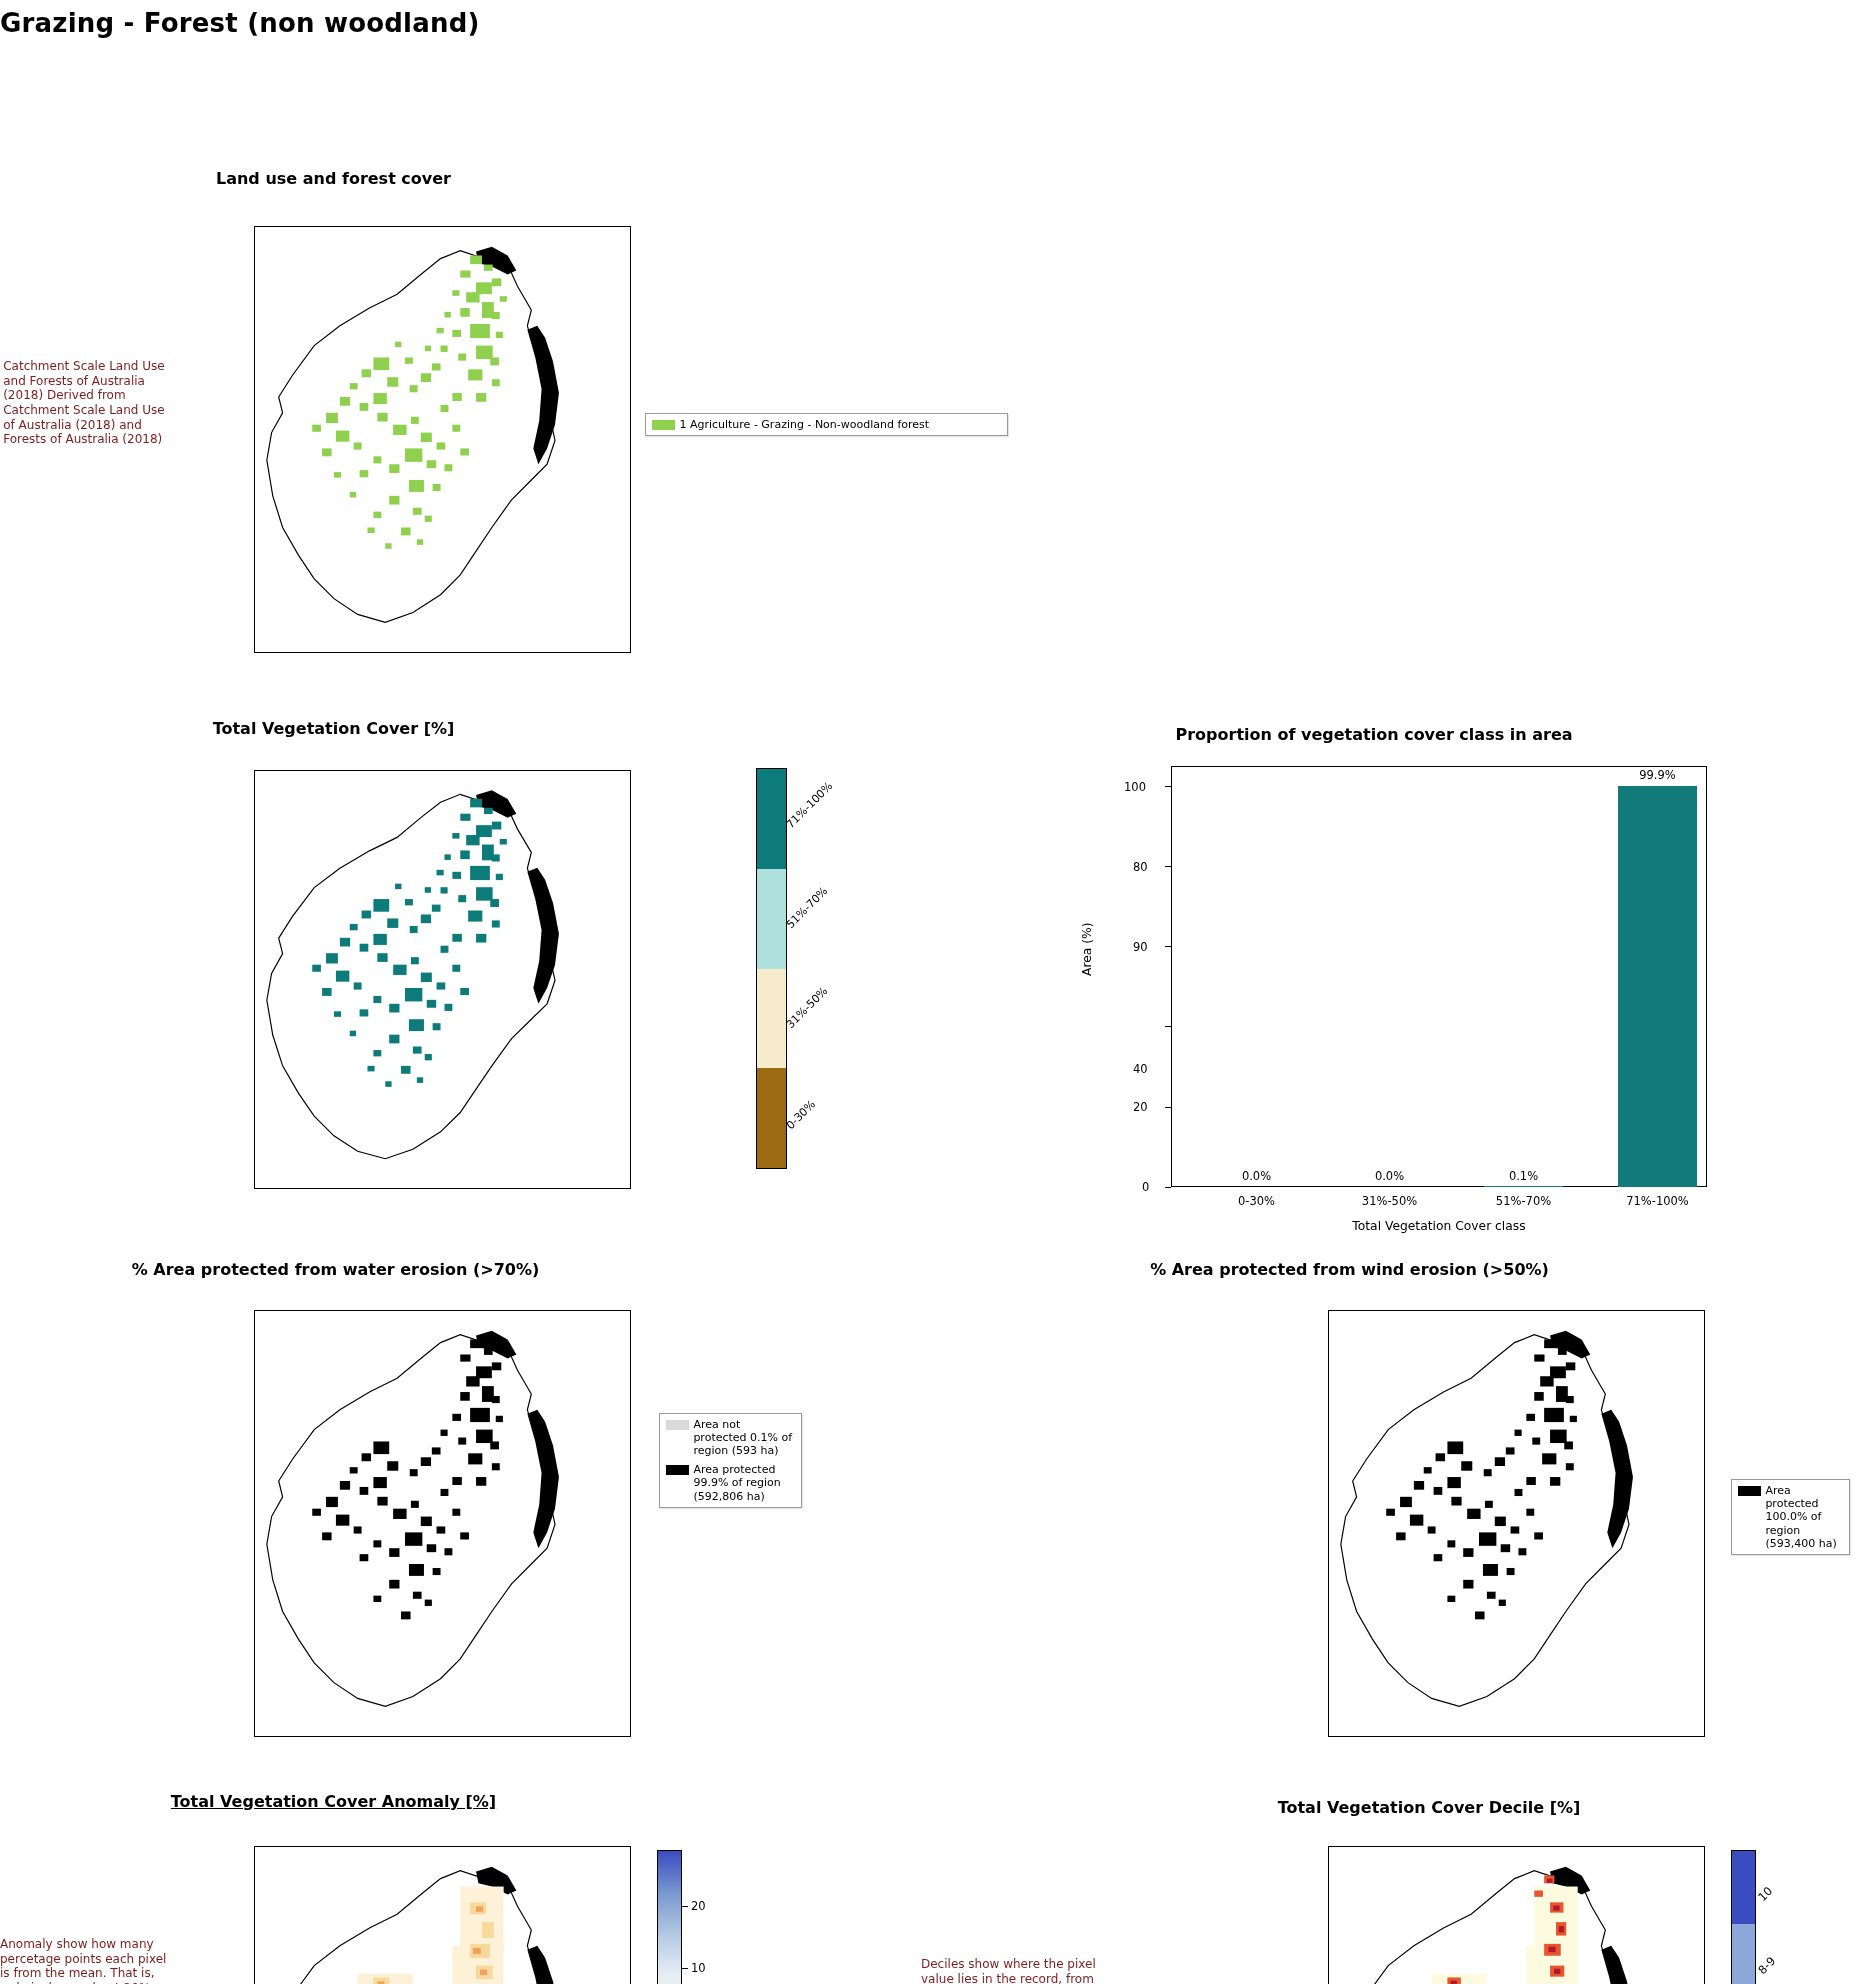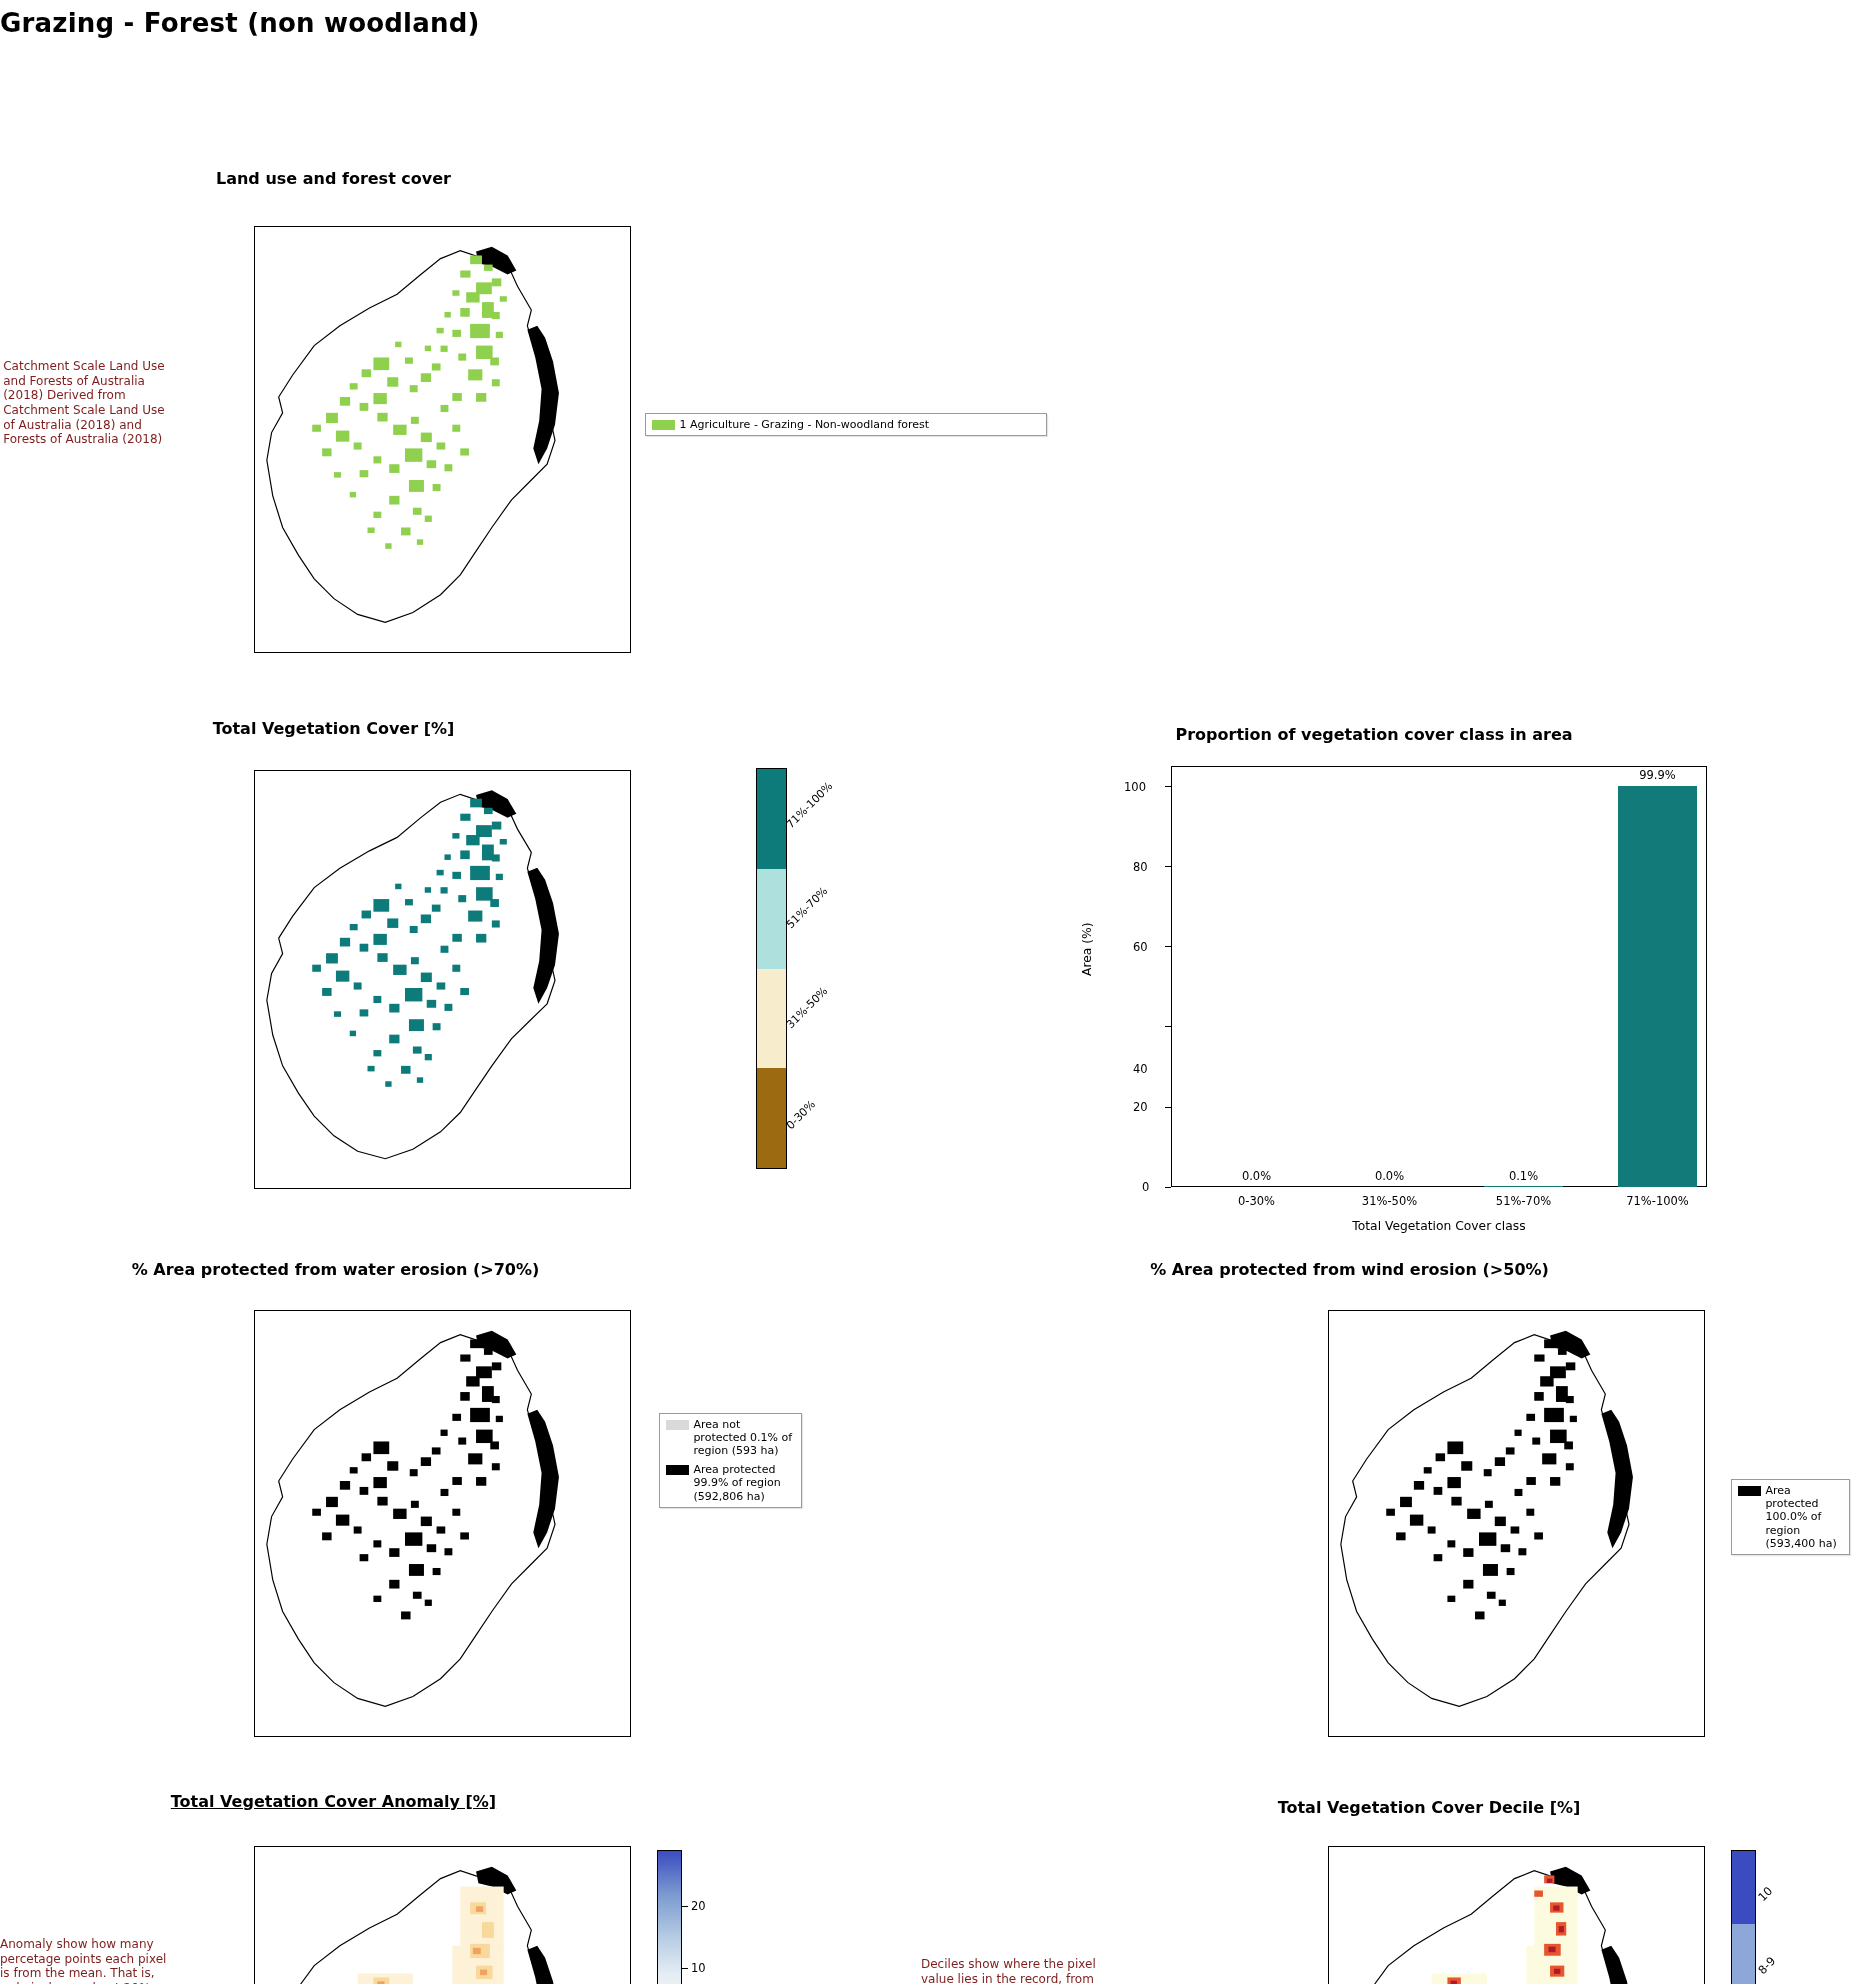--- a/index.html
+++ b/index.html
@@ -218,21 +218,21 @@
         <rect x="355" y="290" width="16" height="14"></rect>
           <rect x="200" y="620" width="18" height="14"></rect>
         <rect x="240" y="670" width="16" height="14"></rect>
           <rect x="285" y="760" width="18" height="14"></rect>
         <rect x="330" y="800" width="16" height="14"></rect>
           <rect x="410" y="790" width="16" height="14"></rect>
       </g>
     </svg>
   </div>
 
-  <div class="legend-box" style="position:absolute; left:645px; top:413px; width:402px;">
+  <div class="legend-box" style="position:absolute; left:645px; top:413px; width:363px;">
     <div class="legend-row">
       <span class="legend-swatch" style="background:#8fd14f;"></span>
       <span class="legend-label">1 Agriculture - Grazing - Non-woodland forest</span>
     </div>
   </div>
 
   <div class="abs panel-title" style="left:135px; top:719px; width:397px;">Total Vegetation Cover [%]</div>
 
   <div class="map-frame" style="left:254px; top:770px; width:377px; height:419px;">
     <svg class="map-canvas" viewBox="0 0 950 1055" preserveAspectRatio="none">
@@ -325,21 +325,21 @@
 
   <div class="abs panel-title" style="left:1096px; top:725px; width:556px;">Proportion of vegetation cover class in area</div>
 
   <div class="abs" style="left:1171px; top:766px; width:536px; height:421px;">
 
     <div class="abs" style="left:0; top:0; width:536px; height:421px; border:0.8px solid #000; box-sizing:border-box;"></div>
 
     <div class="tick-label" style="left:-29px; top:414px;">0</div>
     <div class="tick-label" style="left:-38px; top:334px;">20</div>
     <div class="tick-label" style="left:-38px; top:254px;margin-top:42px;">40</div>
-    <div class="tick-label" style="left:-38px; top:174px;">60</div>
+    <div class="tick-label" style="left:-38px; top:174px;">90</div>
     <div class="tick-label" style="left:-38px; top:94px;">80</div>
     <div class="tick-label" style="left:-47px; top:13.5px;">100</div>
 
     <div class="axis-line" style="left:-5.6px; top:421px; width:5.6px; height:0.8px;"></div>
     <div class="axis-line" style="left:-5.6px; top:341px; width:5.6px; height:0.8px;"></div>
     <div class="axis-line" style="left:-5.6px; top:260px; width:5.6px; height:0.8px;"></div>
     <div class="axis-line" style="left:-5.6px; top:180px; width:5.6px; height:0.8px;"></div>
     <div class="axis-line" style="left:-5.6px; top:100px; width:5.6px; height:0.8px;"></div>
     <div class="axis-line" style="left:-5.6px; top:20px; width:5.6px; height:0.8px;"></div>
 

